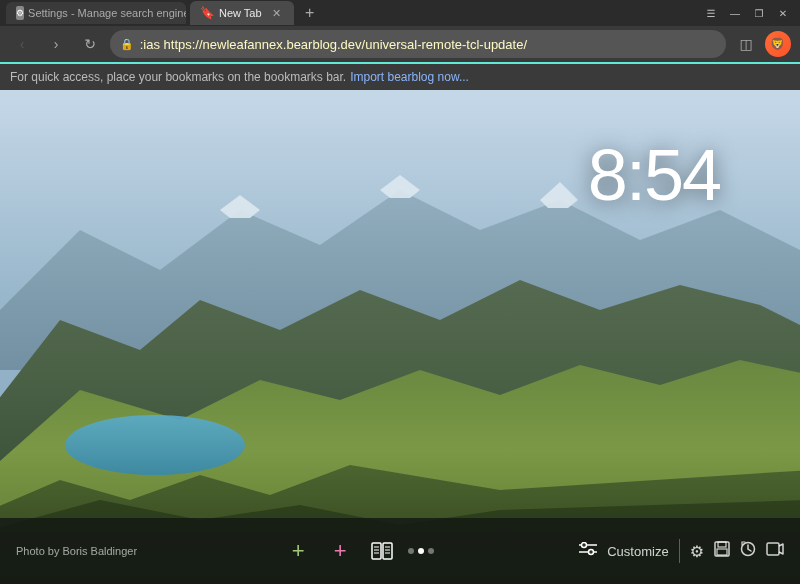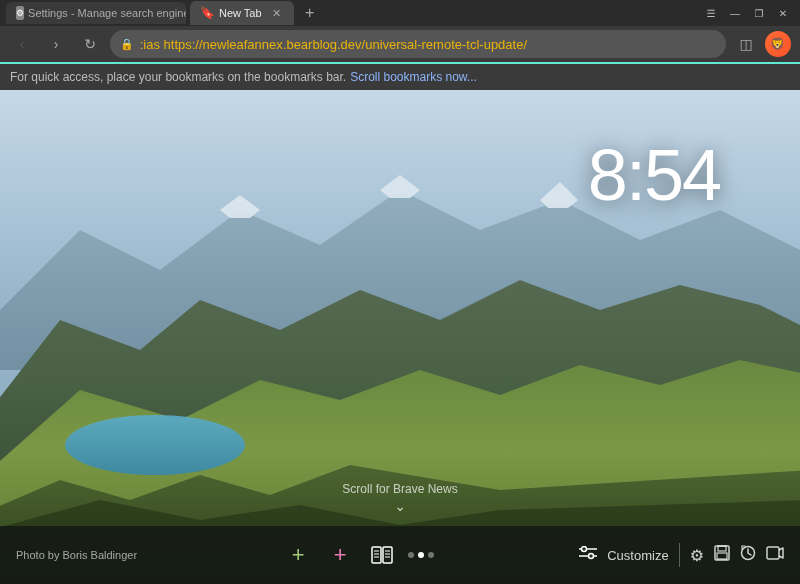--- a/index.html
+++ b/index.html
@@ -15,39 +15,39 @@
     .new-tab-btn { width: 24px; height: 24px; display: flex; align-items: center; justify-content: center; color: #aaa; font-size: 16px; cursor: pointer; }
     .title-bar-controls { display: flex; align-items: center; gap: 2px; margin-left: auto; }
     .win-btn { width: 22px; height: 22px; display: flex; align-items: center; justify-content: center; color: #bbb; font-size: 10px; cursor: pointer; }
 
     
     .nav-bar { height: 36px; background: #3a3a3a; display: flex; align-items: center; padding: 0 8px; gap: 6px; }
     .nav-btn { width: 28px; height: 28px; display: flex; align-items: center; justify-content: center; color: #aaa; font-size: 14px; border-radius: 50%; cursor: pointer; }
     .nav-btn.disabled { color: #555; cursor: default; }
     .address-bar { flex: 1; height: 28px; background: #555; border-radius: 14px; display: flex; align-items: center; padding: 0 10px; gap: 6px; }
     .lock-icon { color: #8ab4f8; font-size: 11px; }
-    .address-text { flex: 1; font-size: 13px; color: #eab308; white-space: nowrap; overflow: hidden; text-overflow: ellipsis; }
+    .address-text { flex: 1; font-size: 13px; color: #fef9c3; white-space: nowrap; overflow: hidden; text-overflow: ellipsis; }
     .nav-right { display: flex; align-items: center; gap: 4px; }
     .nav-icon-btn { width: 28px; height: 28px; display: flex; align-items: center; justify-content: center; color: #aaa; font-size: 14px; border-radius: 50%; cursor: pointer; }
 
     
     .bookmarks-bar { height: 28px; background: #3a3a3a; border-top: 2px solid #5eead4; display: flex; align-items: center; padding: 0 10px; font-size: 12px; color: #bbb; gap: 4px; }
     .import-link { color: #8ab4f8; cursor: pointer; text-decoration: none; }
 
     
     .viewport { width: 800px; height: 494px; position: relative; overflow: hidden; }
 
     
     .landscape-svg { position: absolute; inset: 0; width: 100%; height: 100%; }
 
     
     .clock { position: absolute; top: 44px; right: 80px; font-size: 72px; font-weight: 300; color: white; text-shadow: 0 2px 20px rgba(0,0,0,0.5); letter-spacing: -2px; }
 
     
-    .bottom-bar { position: absolute; bottom: 0; left: 0; right: 0; height: 58px; background: rgba(20, 25, 20, 0.85); display: flex; align-items: center; padding: 0 16px; }
+    .bottom-bar { position: absolute; bottom: 0; left: 0; right: 0; height: 66px; background: rgba(20, 25, 20, 0.85); display: flex; align-items: center; padding: 0 16px; }
     .bottom-left { font-size: 11px; color: rgba(255,255,255,0.6); }
     .bottom-center { flex: 1; display: flex; flex-direction: column; align-items: center; justify-content: center; gap: 2px; }
     .bottom-icons { display: flex; align-items: center; gap: 10px; }
     .bottom-icon-btn { width: 32px; height: 32px; display: flex; align-items: center; justify-content: center; color: rgba(255,255,255,0.8); font-size: 18px; cursor: pointer; border-radius: 50%; }
     .add-btn { color: #a0c878; font-size: 22px; }
     .add-btn-pink { color: #e87ab0; font-size: 22px; }
     .news-btn { color: white; font-size: 20px; }
     .dot-indicator { display: flex; gap: 4px; align-items: center; }
     .dot { width: 6px; height: 6px; border-radius: 50%; background: rgba(255,255,255,0.4); }
     .dot.active { background: white; }
@@ -104,21 +104,21 @@
     <div class="nav-right">
       <div class="nav-icon-btn">◫</div>
       <div class="nav-icon-btn">
         <div class="brave-shield">🦁</div>
       </div>
     </div>
   </div>
 
   <div class="bookmarks-bar">
     <span>For quick access, place your bookmarks on the bookmarks bar.</span>
-    <a class="import-link">Scroll bookmarks now...</a>
+    <a class="import-link">Import bearblog now...</a>
   </div>
 
   <div class="viewport">
 
     <svg class="landscape-svg" viewBox="0 0 800 494" preserveAspectRatio="xMidYMid slice">
 
       <defs>
         <linearGradient id="skyGrad" x1="0" y1="0" x2="0" y2="1">
           <stop offset="0%" stop-color="#c5d8e8"></stop>
           <stop offset="40%" stop-color="#9ab8cc"></stop>
@@ -162,24 +162,20 @@
 
       <ellipse cx="155" cy="355" rx="90" ry="30" fill="url(#lakeGrad)" opacity="0.9"></ellipse>
 
       <polygon points="-10,420 60,390 130,410 200,385 270,405 350,375 500,400 810,380 810,494 -10,494" fill="url(#darkFgGrad)" opacity="0.7"></polygon>
 
       <polygon points="-10,440 100,410 200,430 300,415 400,435 500,420 810,410 810,494 -10,494" fill="#1a2810" opacity="0.5"></polygon>
     </svg>
 
     <div class="clock">8:54</div>
 
-    <div class="scroll-for-news">
-      <span>Scroll for Brave News</span>
-      <span class="scroll-chevron">⌄</span>
-    </div>
 
     <div class="bottom-bar">
       <div class="bottom-left">Photo by Boris Baldinger</div>
 
       <div class="bottom-center">
         <div class="bottom-icons">
 
           <div class="bottom-icon-btn add-btn">+</div>
 
           <div class="bottom-icon-btn add-btn-pink">+</div>

